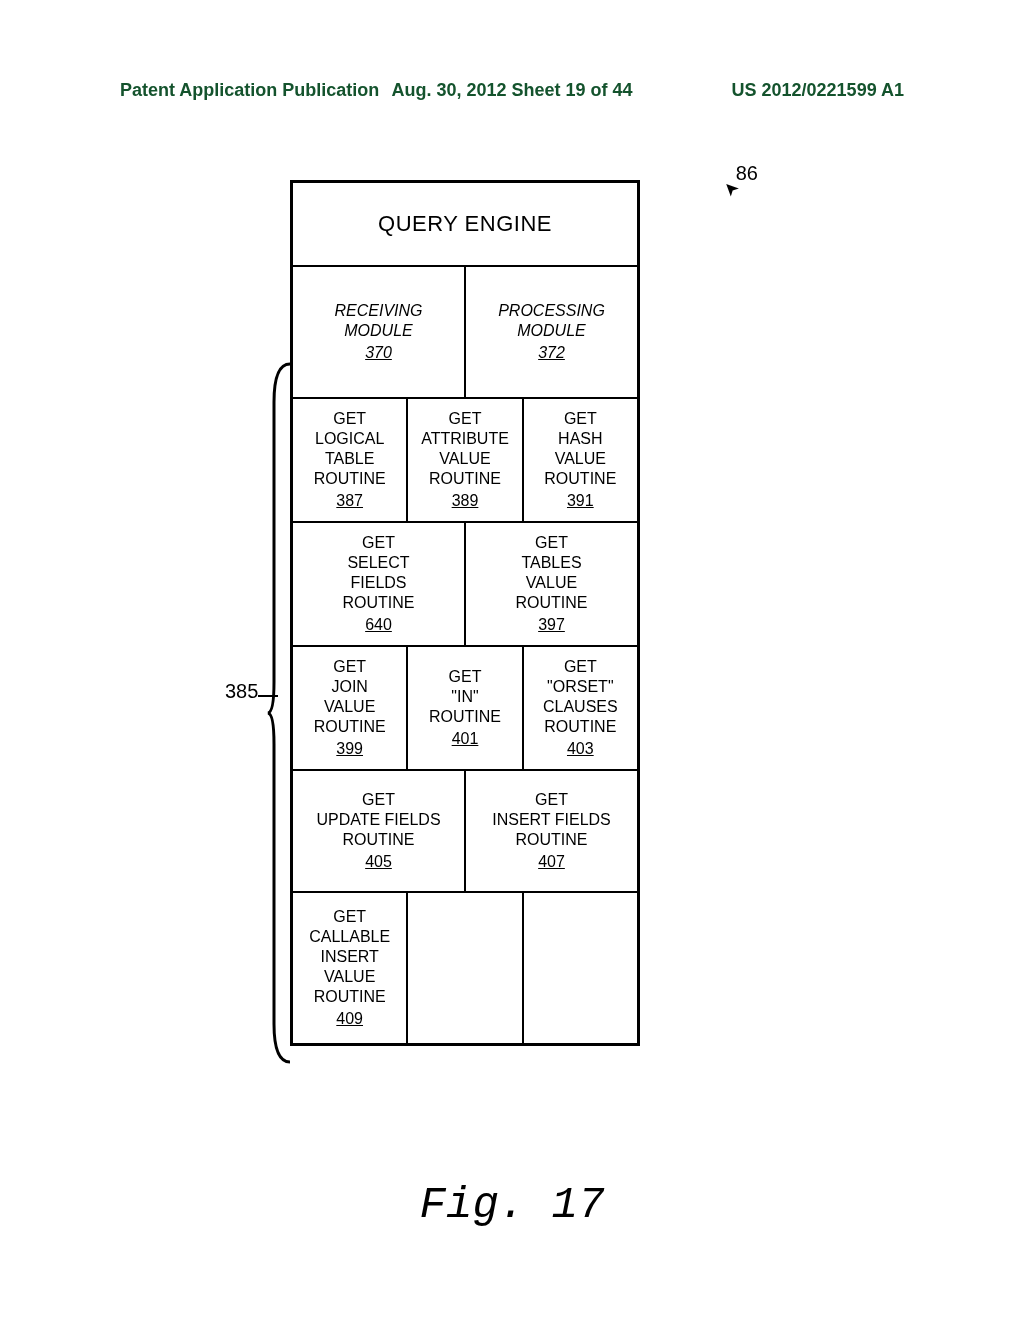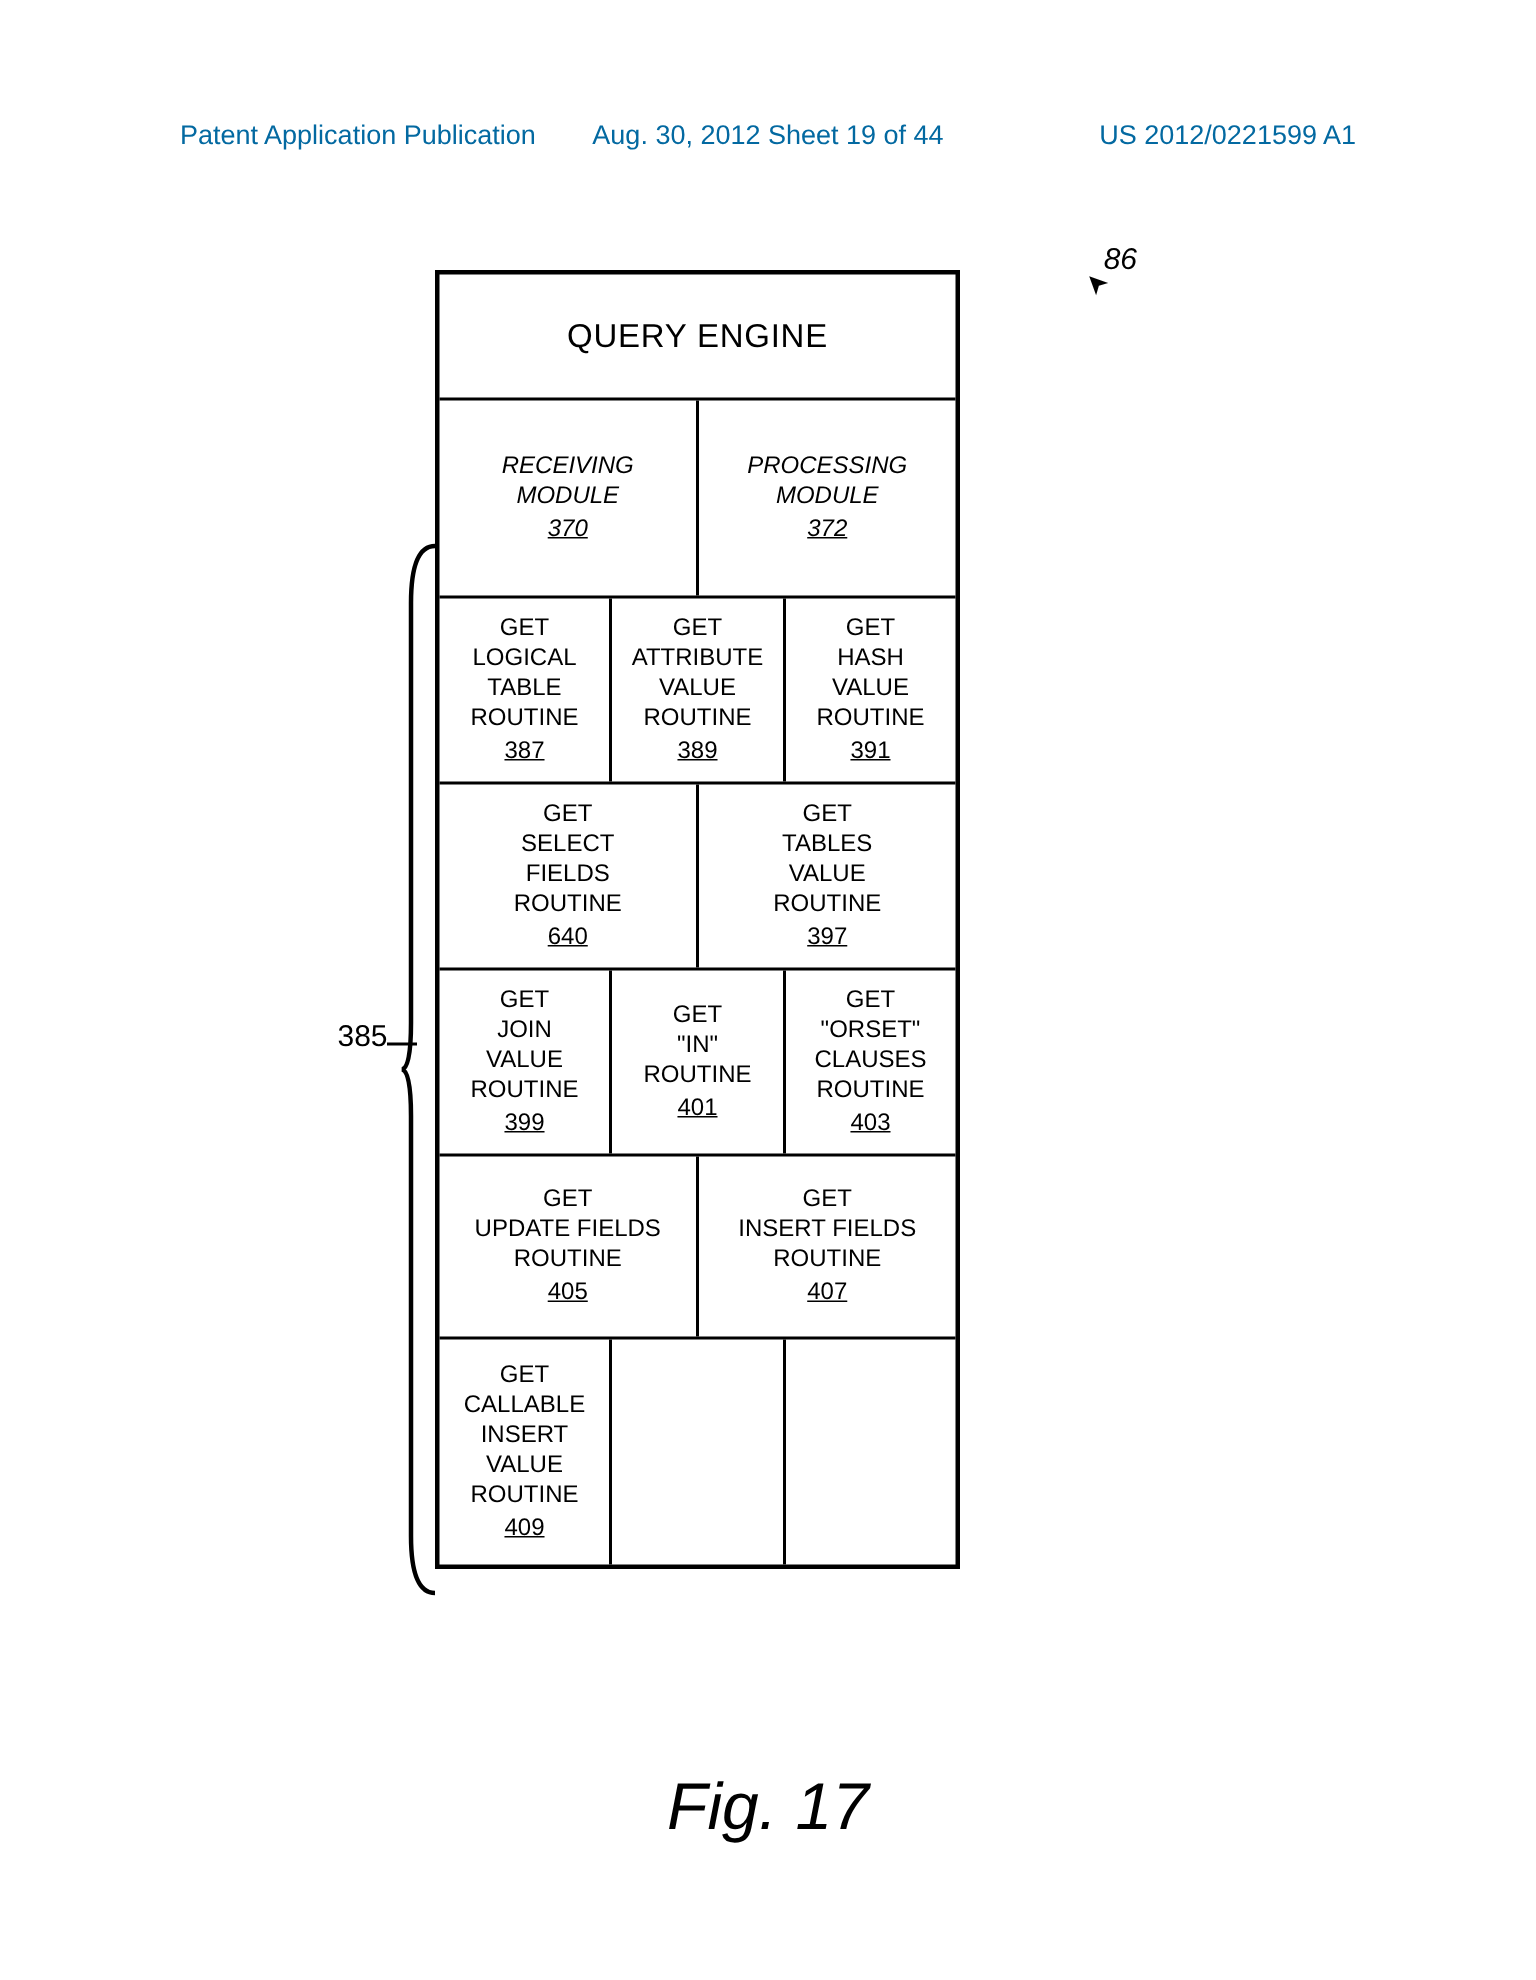--- a/index.html
+++ b/index.html
@@ -10,57 +10,56 @@
     font-family: Arial, Helvetica, sans-serif;
     position: relative;
   }
   .header {
     position: absolute;
     top: 80px;
     left: 0;
     width: 100%;
     display: flex;
     font-size: 18px;
-    font-weight: normal;
-    color: #0369a1;
+    font-weight: bold;
+    color: #14532d;
   }
   .h-left {
     margin-left: 120px;
   }
   .h-middle {
     position: absolute;
     left: 50%;
     transform: translateX(-50%);
     white-space: nowrap;
   }
   .h-right {
     position: absolute;
     right: 120px;
   }
   .figure-caption {
     position: absolute;
     top: 1180px;
     left: 50%;
     transform: translateX(-50%);
-    font-family: Liberation Sans, sans-serif;
+    font-family: Liberation Mono, monospace;
     font-style: italic;
     font-size: 44px;
   }
   .diagram-area {
     position: absolute;
     top: 180px;
     left: 290px;
     width: 440px;
   }
   .qe-label86 {
     position: absolute;
     top: -18px;
     right: -28px;
     font-size: 20px;
-    font-style: italic;
   }
   .arrow86 {
     position: absolute;
     top: -2px;
     right: -8px;
     font-size: 18px;
     transform: rotate(225deg);
   }
   .big-box {
     border: 3px solid #000;

